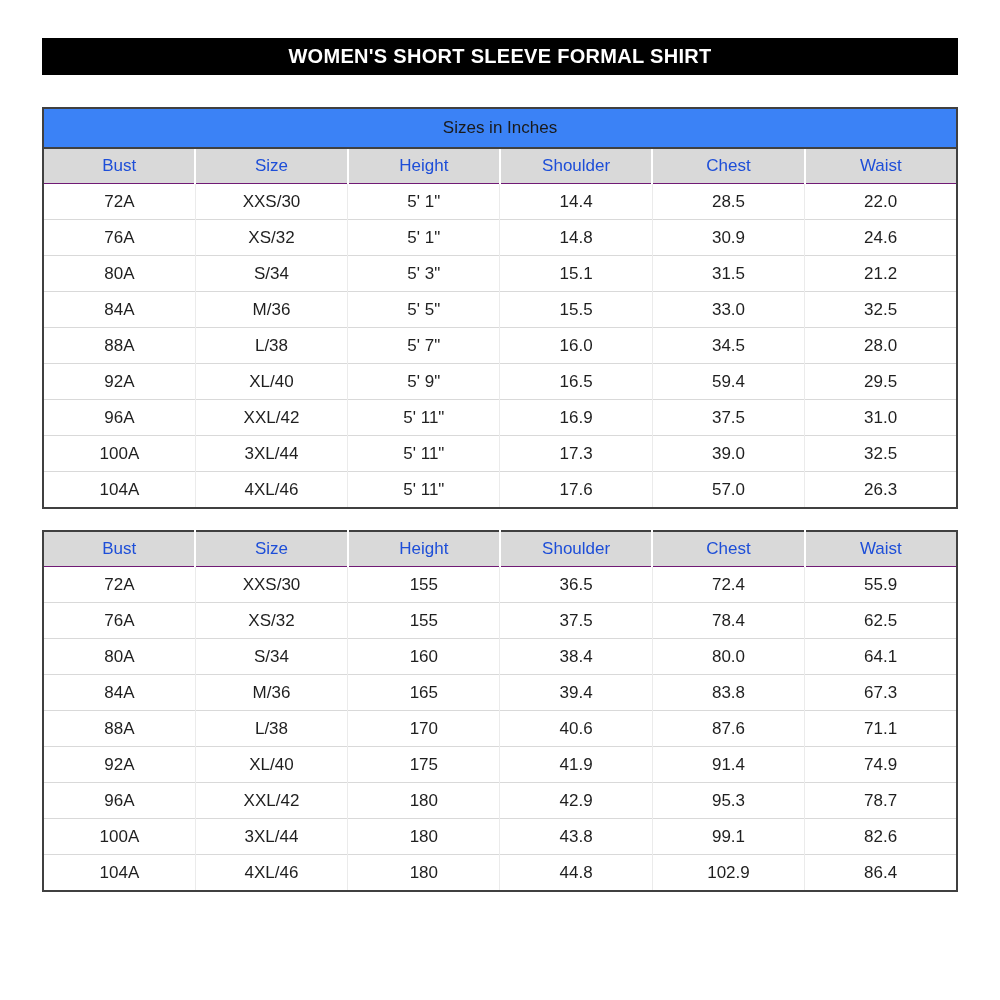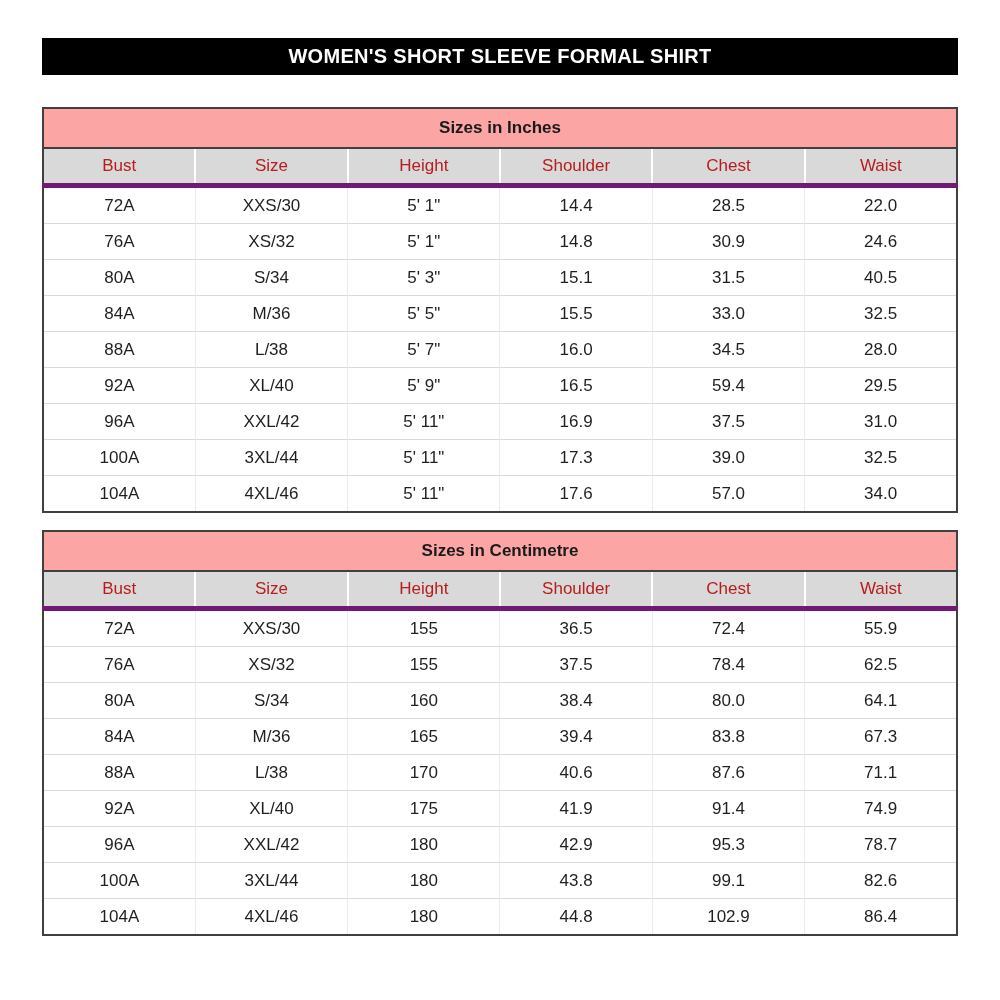--- a/index.html
+++ b/index.html
@@ -32,36 +32,36 @@
 
   table.size-table {
     width: 100%;
     border-collapse: collapse;
     table-layout: fixed;
     border: 2px solid #404040;
     background: #ffffff;
   }
   .title-row th {
     height: 36px;
-    background: #fca5a5;
+    background: #3b82f6;
     border-bottom: 2px solid #404040;
-    font-weight: 700;
+    font-weight: 400;
     font-size: 17px;
     text-align: center;
     color: #1a1a1a;
   }
   .header-row th {
     height: 32px;
     background: #d9d9d9;
     font-weight: 400;
     font-size: 17px;
     text-align: center;
-    color: #b91c1c;
+    color: #1d4ed8;
     border-left: 2px solid #ffffff;
-    border-bottom: 5px solid #701a75;
+    border-bottom: 1px solid #701a75;
   }
   .header-row th:first-child { border-left: none; }
   tbody td {
     height: 33px;
     text-align: center;
     vertical-align: middle;
     font-size: 17px;
     color: #1f1f1f;
     border-left: 1px solid #ebebeb;
   }
@@ -108,21 +108,21 @@
           <td>14.8</td>
           <td>30.9</td>
           <td>24.6</td>
         </tr>
         <tr>
           <td>80A</td>
           <td>S/34</td>
           <td>5' 3"</td>
           <td>15.1</td>
           <td>31.5</td>
-          <td>40.5</td>
+          <td>21.2</td>
         </tr>
         <tr>
           <td>84A</td>
           <td>M/36</td>
           <td>5' 5"</td>
           <td>15.5</td>
           <td>33.0</td>
           <td>32.5</td>
         </tr>
         <tr>
@@ -156,32 +156,29 @@
           <td>17.3</td>
           <td>39.0</td>
           <td>32.5</td>
         </tr>
         <tr>
           <td>104A</td>
           <td>4XL/46</td>
           <td>5' 11"</td>
           <td>17.6</td>
           <td>57.0</td>
-          <td>34.0</td>
+          <td>26.3</td>
         </tr>
       </tbody>
     </table>
   </div>
 
   <div class="size-table-wrap wrap-cm">
     <table class="size-table">
       <thead>
-        <tr class="title-row">
-          <th colspan="6">Sizes in Centimetre</th>
-        </tr>
         <tr class="header-row">
           <th>Bust</th>
           <th>Size</th>
           <th>Height</th>
           <th>Shoulder</th>
           <th>Chest</th>
           <th>Waist</th>
         </tr>
       </thead>
       <tbody>

